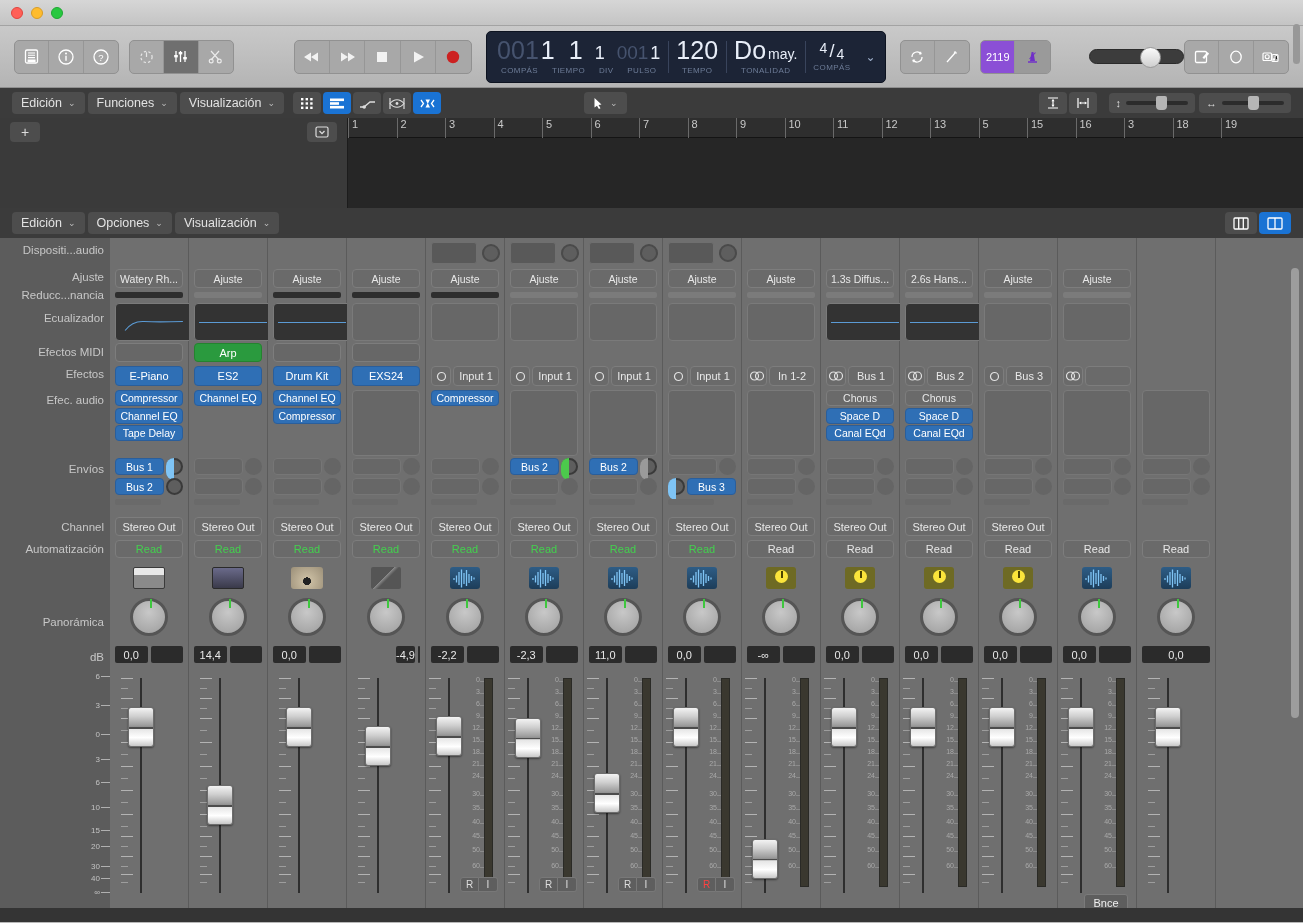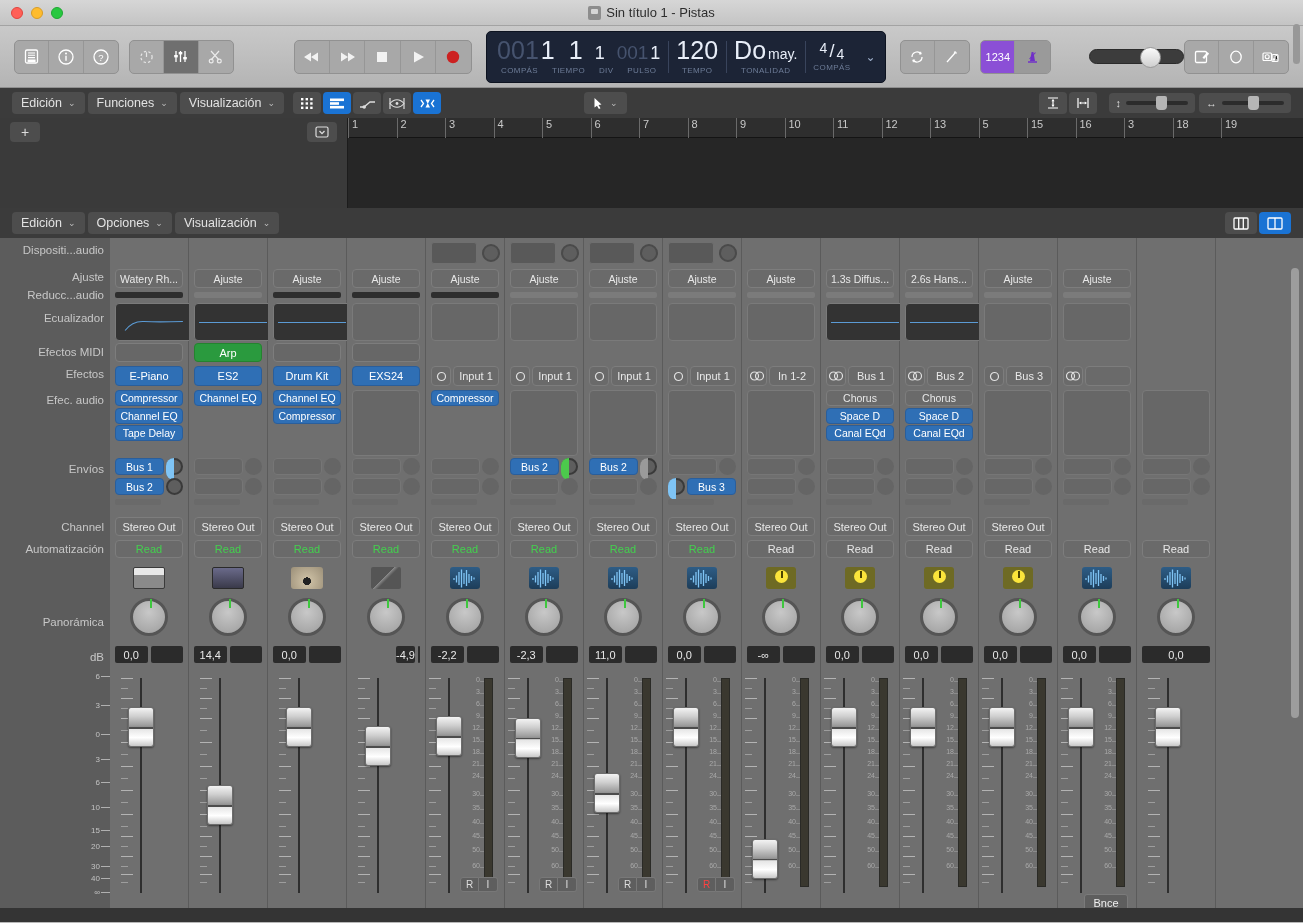--- a/index.html
+++ b/index.html
@@ -180,24 +180,20 @@
 <body>
 
 <div id="app">
 
   <div id="titlebar">
     <div class="traffic">
       <div class="dot r"></div>
       <div class="dot y"></div>
       <div class="dot g"></div>
     </div>
-    <div id="win-title">
-      <span class="doc-ico"></span>
-      <span>Sin título 1 - Pistas</span>
-    </div>
   </div>
 
   <div id="controlbar">
 
     <div class="btn-group" style="margin-right:10px">
       <div class="cb-btn">
         <svg width="17" height="17" viewBox="0 0 17 17">
             <rect x="2.5" y="2" width="12" height="13" rx="1.5" fill="none" stroke="#fff" stroke-width="1.3"></rect>
             <path d="M5 5h7M5 7.3h7M5 9.6h7" stroke="#fff" stroke-width="1.1"></path>
             <rect x="4.6" y="11.5" width="8" height="2.5" fill="#fff"></rect>
@@ -332,21 +328,21 @@
       <div class="cb-btn">
         <svg width="18" height="18" viewBox="0 0 18 18">
             <path d="M4 14l8-9" stroke="#fff" stroke-width="1.3"></path>
             <path d="M11 4.5c1.4-1 2.6-.2 1.8 1.2" stroke="#fff" stroke-width="1.3" fill="none"></path>
           </svg>
       </div>
     </div>
 
     <div class="btn-group" style="margin-left:10px">
       <div class="cb-btn purple">
-        <span style="font-size:11px;color:#fff">1234</span>
+        <span style="font-size:11px;color:#fff">2119</span>
       </div>
       <div class="cb-btn" style="background:#9a9a9a">
         <svg width="17" height="17" viewBox="0 0 17 17">
             <path d="M6 13h5l-1.6-9H7.6z" fill="#7030c8"></path>
             <path d="M4 14h9" stroke="#7030c8" stroke-width="1.4"></path>
             <path d="M11.5 4.5L5.5 11" stroke="#7030c8" stroke-width="1.1"></path>
           </svg>
       </div>
     </div>
 
@@ -547,21 +543,21 @@
               <path d="M8 1v11" stroke="#fff" stroke-width="1.3"></path>
             </svg>
         </div>
       </div>
     </div>
 
     <div id="mix-body">
       <div id="rowlabels">
         <div class="rl" style="top:6px">Dispositi...audio</div>
         <div class="rl" style="top:33px">Ajuste</div>
-        <div class="rl" style="top:51px">Reducc...audio</div>
+        <div class="rl" style="top:51px">Reducc...nancia</div>
         <div class="rl" style="top:74px">Ecualizador</div>
         <div class="rl" style="top:108px">Efectos MIDI</div>
         <div class="rl" style="top:130px">Efectos</div>
         <div class="rl" style="top:156px">Efec. audio</div>
         <div class="rl" style="top:225px">Envíos</div>
         <div class="rl" style="top:283px">Channel</div>
         <div class="rl" style="top:305px">Automatización</div>
         <div class="rl" style="top:378px">Panorámica</div>
         <div class="rl" style="top:413px">dB</div>
         <div id="global-scale">

